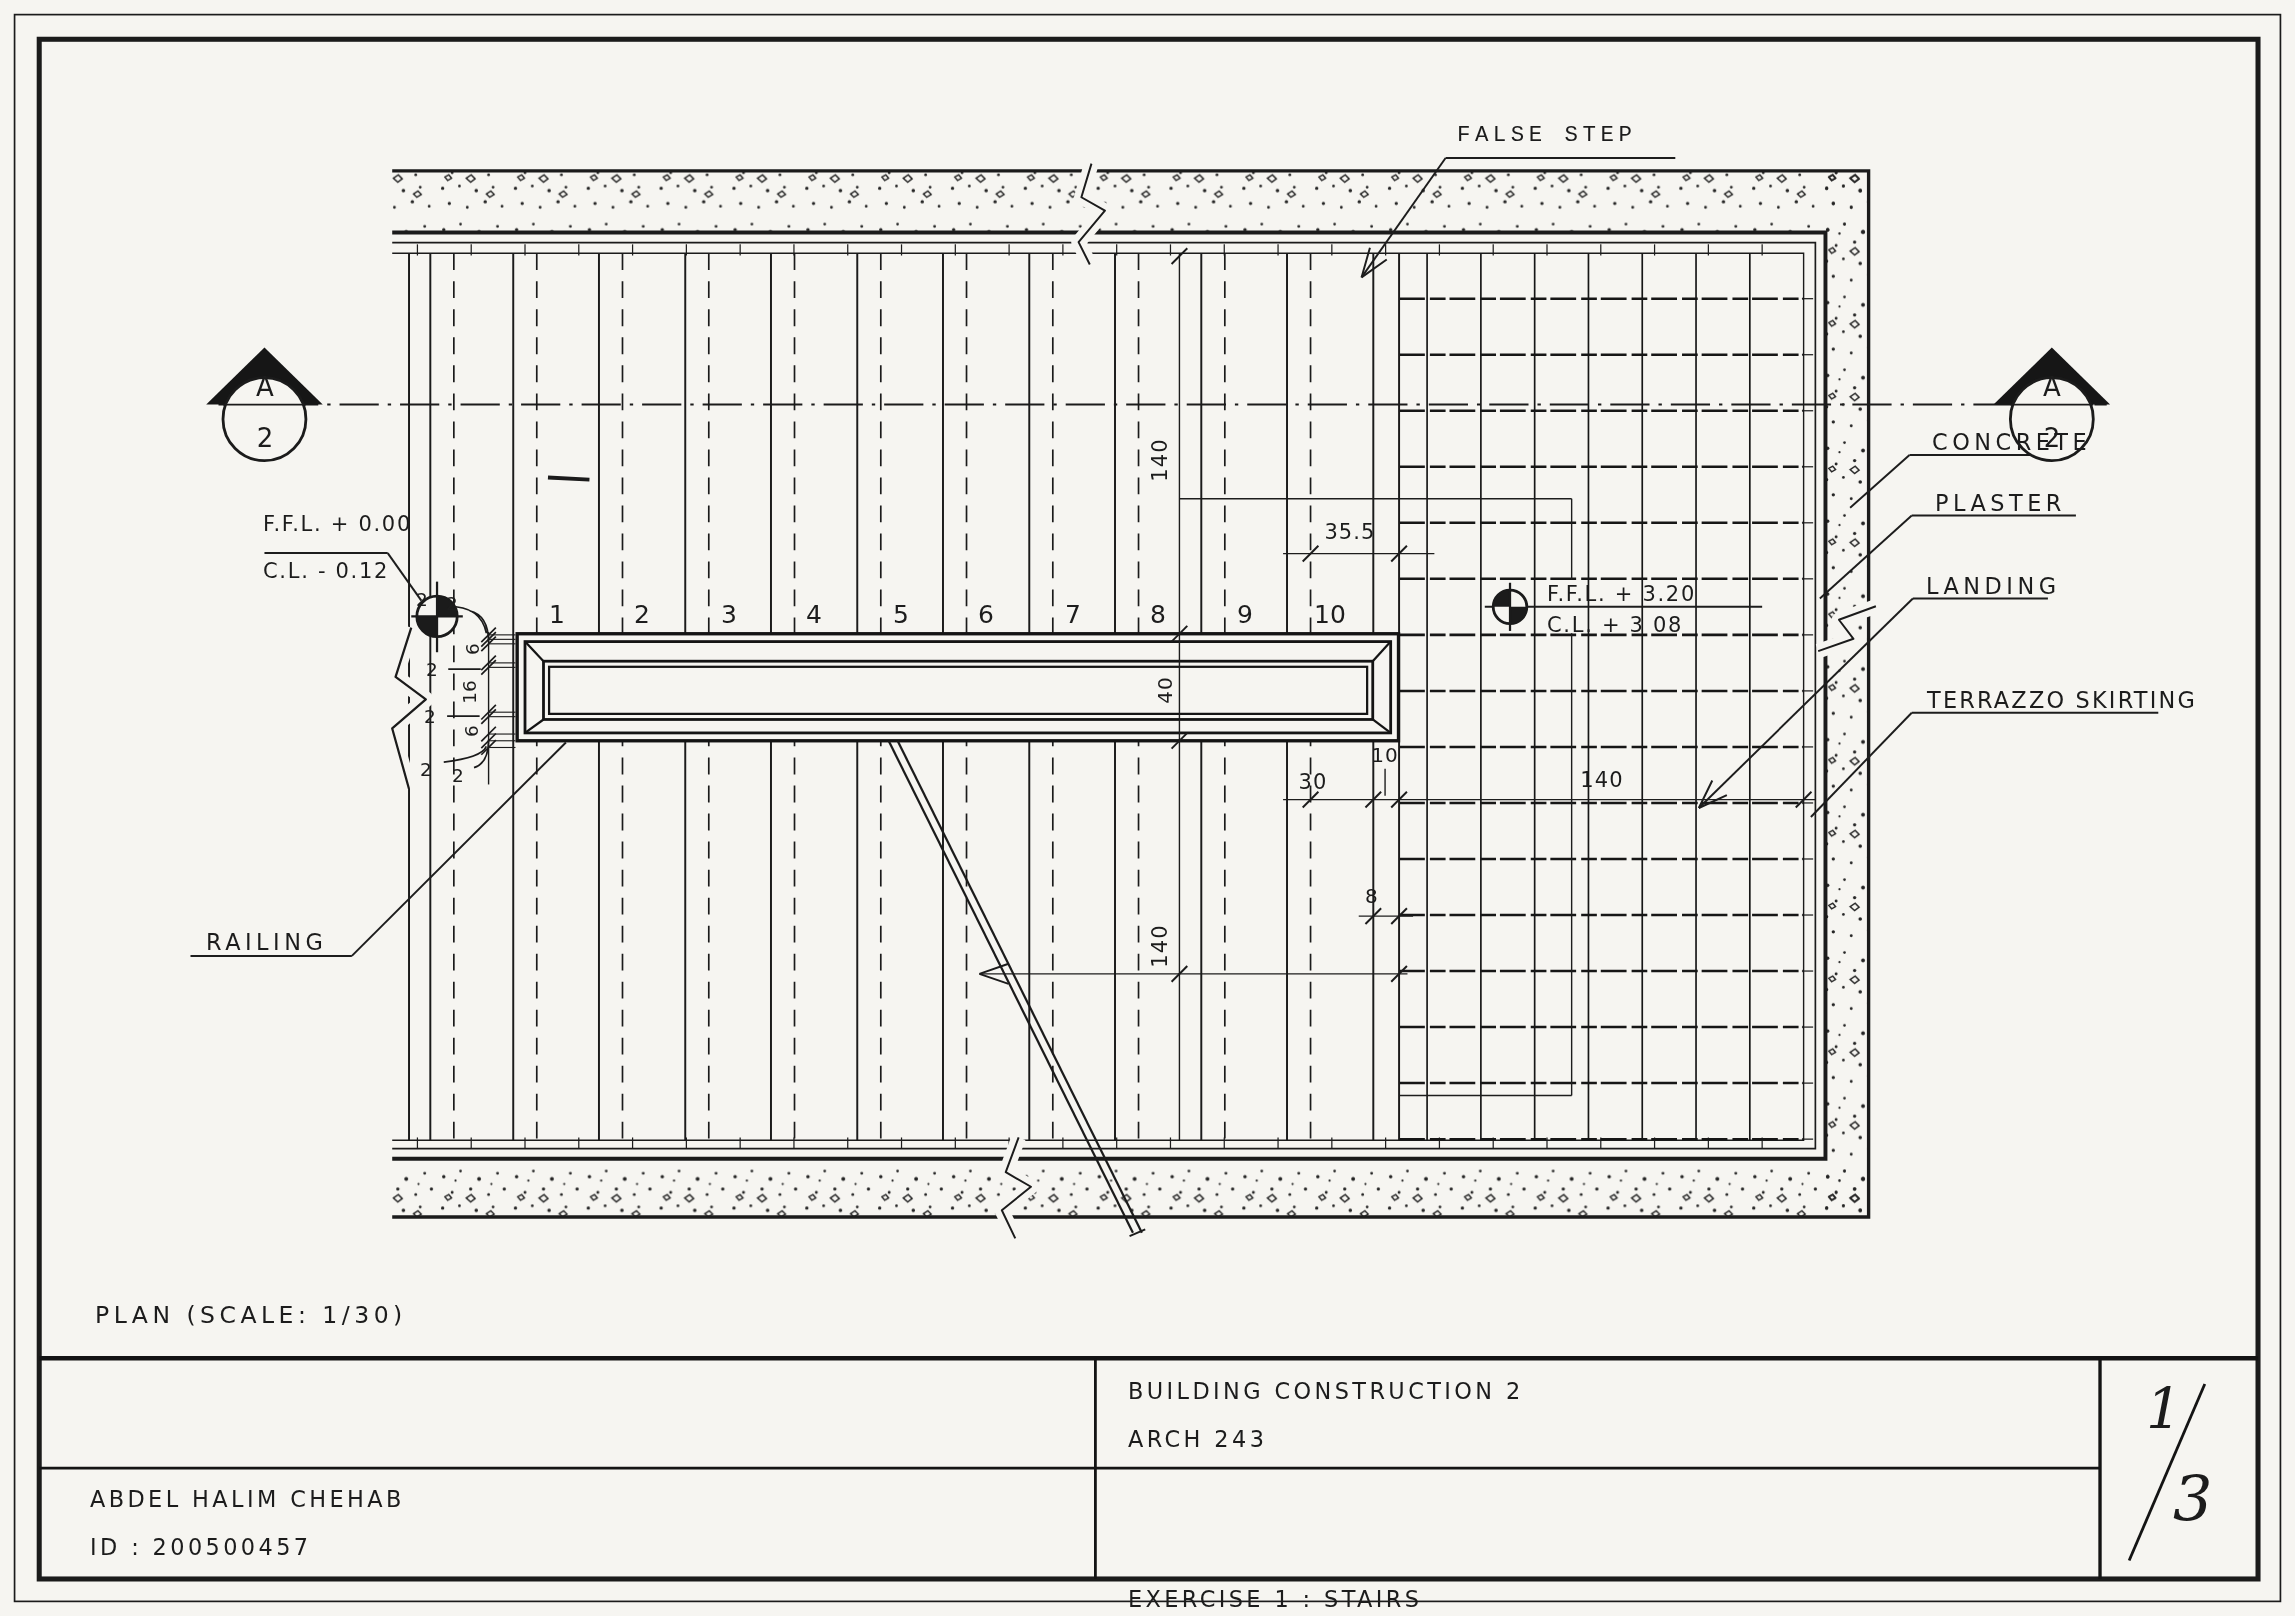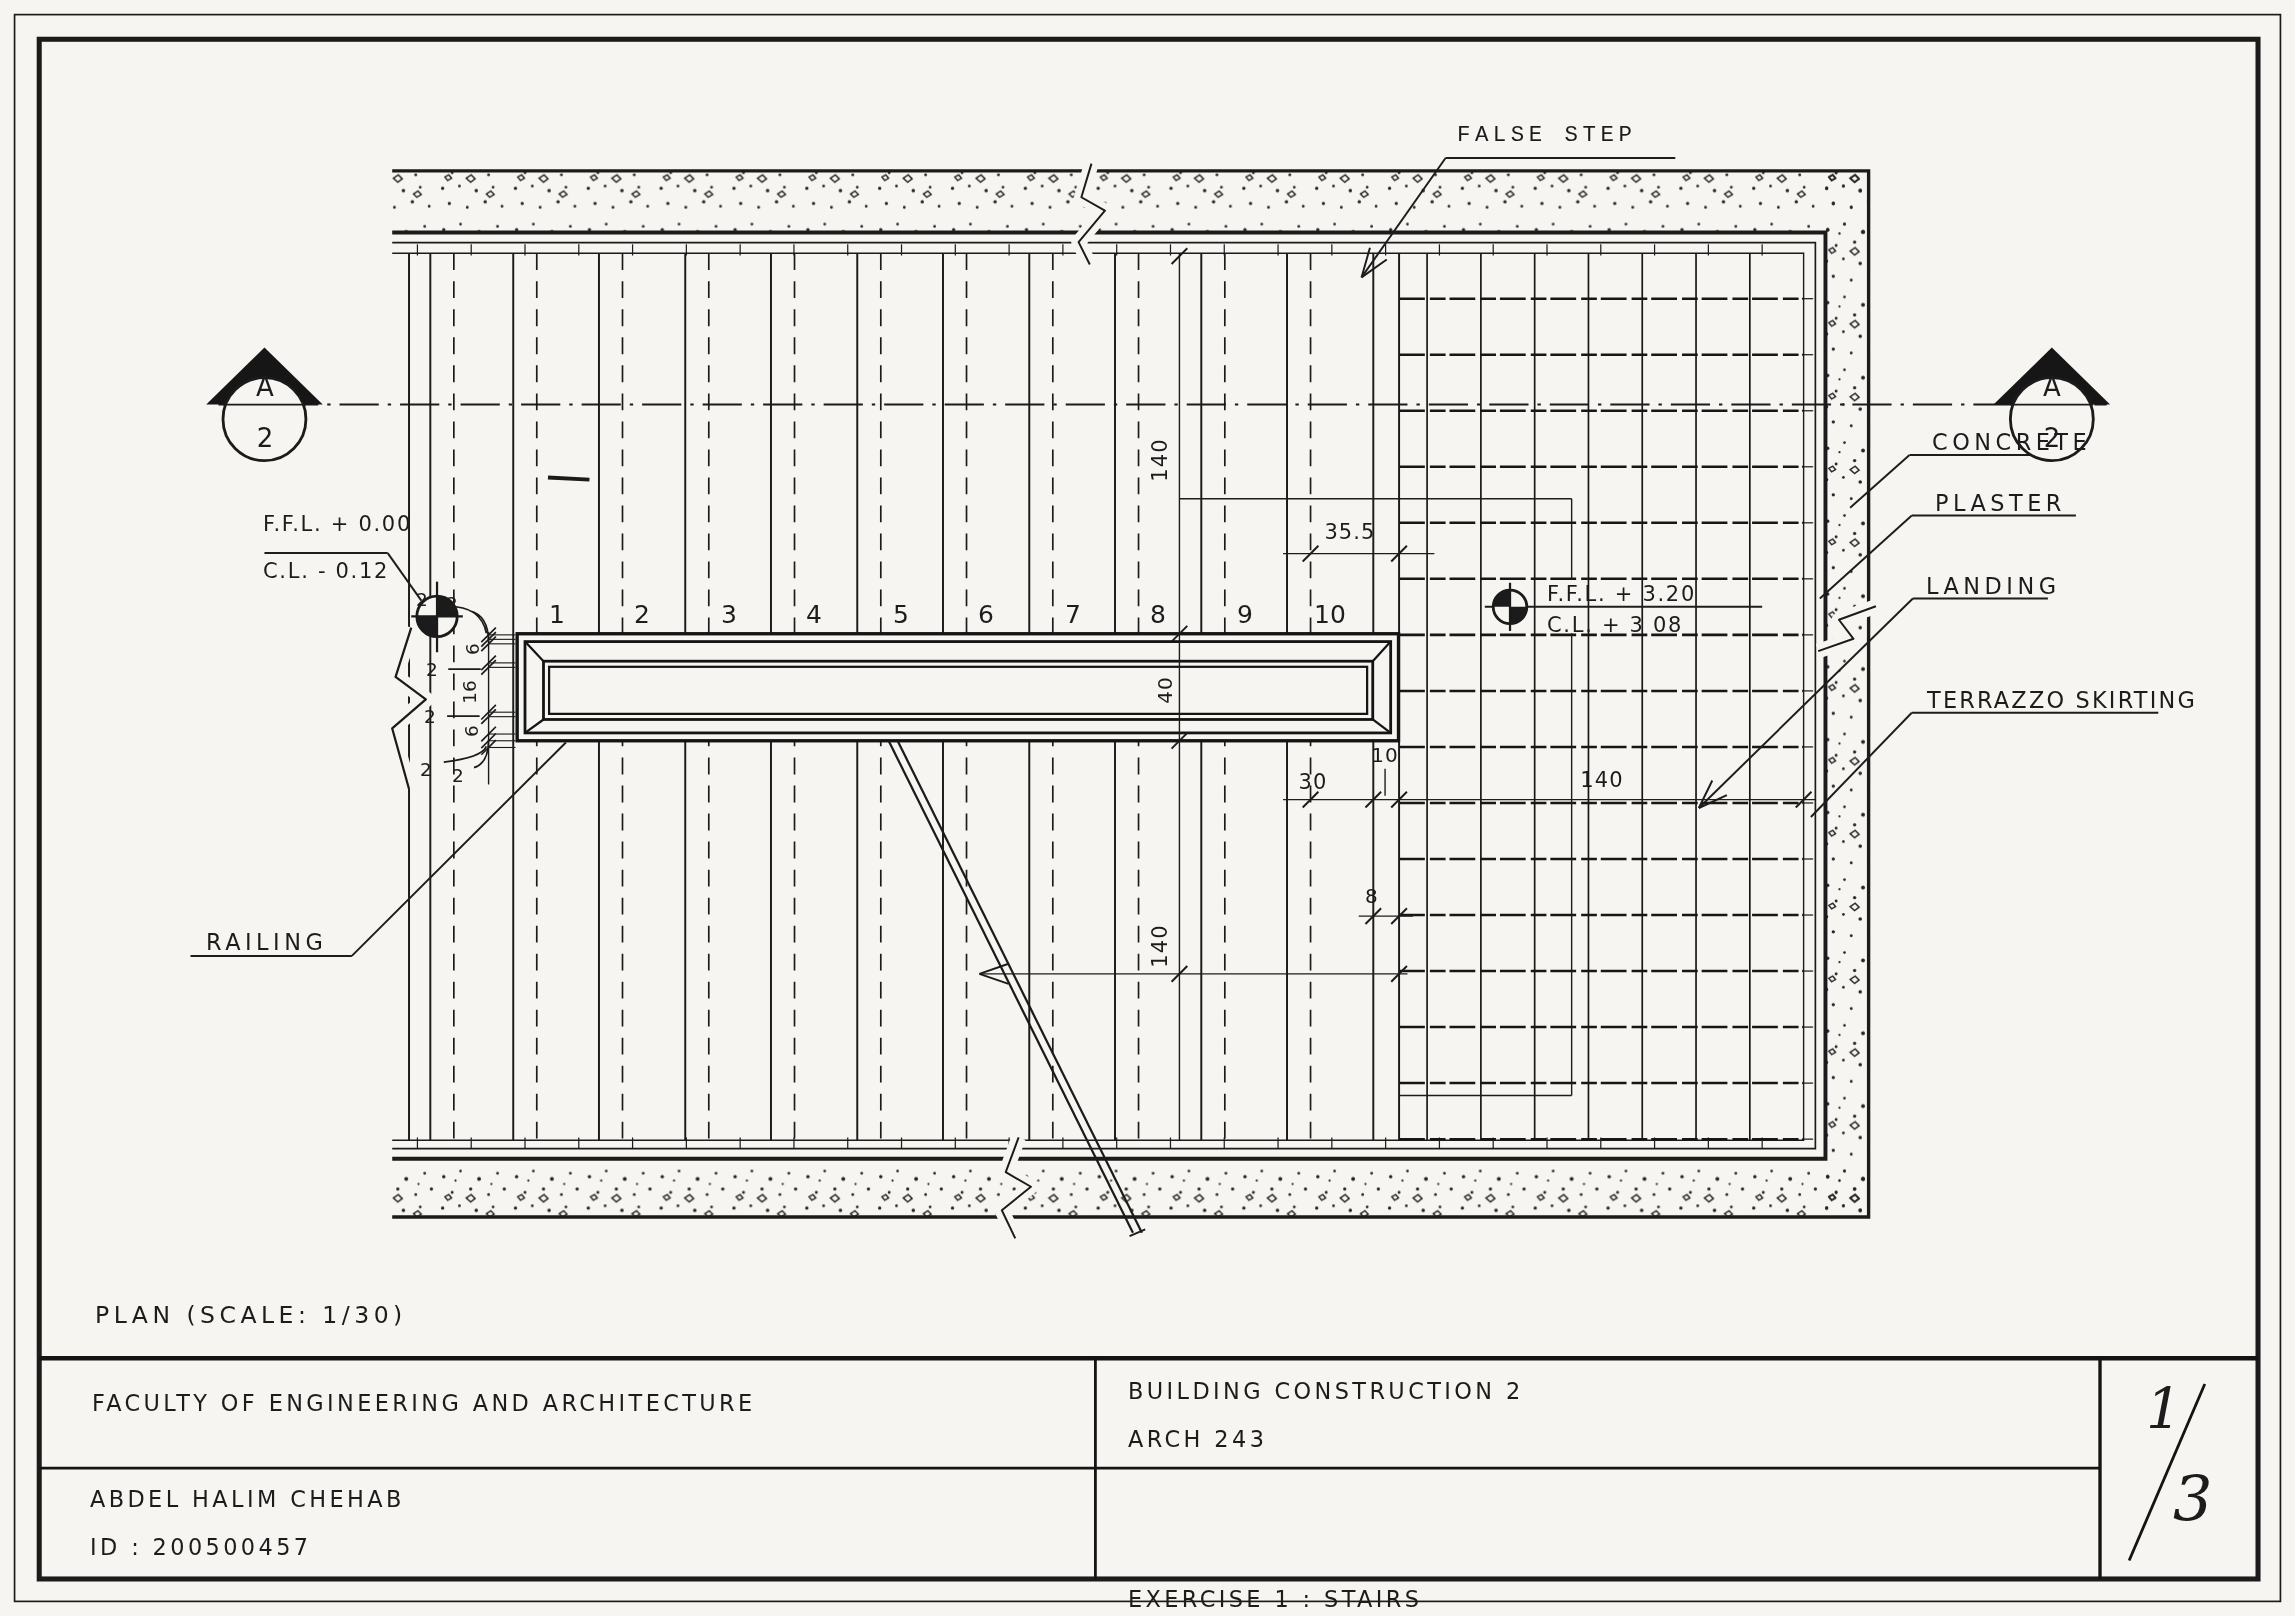--- a/index.html
+++ b/index.html
@@ -339,21 +339,20 @@
     <line x1="70" y1="2424" x2="4030" y2="2424" stroke-width="8"></line>
     <line x1="70" y1="2620" x2="3748" y2="2620" stroke-width="5"></line>
     <line x1="1955" y1="2424" x2="1955" y2="2818" stroke-width="5"></line>
     <line x1="3748" y1="2424" x2="3748" y2="2818" stroke-width="6"></line>
     <line x1="3800" y1="2785" x2="3935" y2="2470" stroke-width="5"></line>
   </g>
 </svg>
 
   <div class="txt" style="left:95px;top:1301px;font-size:23.5px;letter-spacing:4.5px;">PLAN   (SCALE: 1/30)</div>
 
-  <div class="txt tb" style="left:92px;top:1390px;">FACULTY  OF  ENGINEERING  AND  ARCHITECTURE</div>
   <div class="txt tb" style="left:90px;top:1486px;">ABDEL HALIM  CHEHAB</div>
   <div class="txt tb" style="left:90px;top:1534px;">ID :  200500457</div>
   <div class="txt tb" style="left:1128px;top:1378px;">BUILDING  CONSTRUCTION  2</div>
   <div class="txt tb" style="left:1128px;top:1426px;">ARCH  243</div>
   <div class="txt tb" style="left:1128px;top:1586px;">EXERCISE 1 :  STAIRS</div>
   <div class="txt hand" style="left:2146px;top:1376px;font-size:56px;">1</div>
   <div class="txt hand" style="left:2173px;top:1462px;font-size:62px;">3</div>
 
   <div class="txt ann" style="left:1457px;top:122px;font-family:Liberation Mono, monospace;">FALSE STEP</div>
   <div class="txt ann" style="left:1932px;top:429px;">CONCRETE</div>

